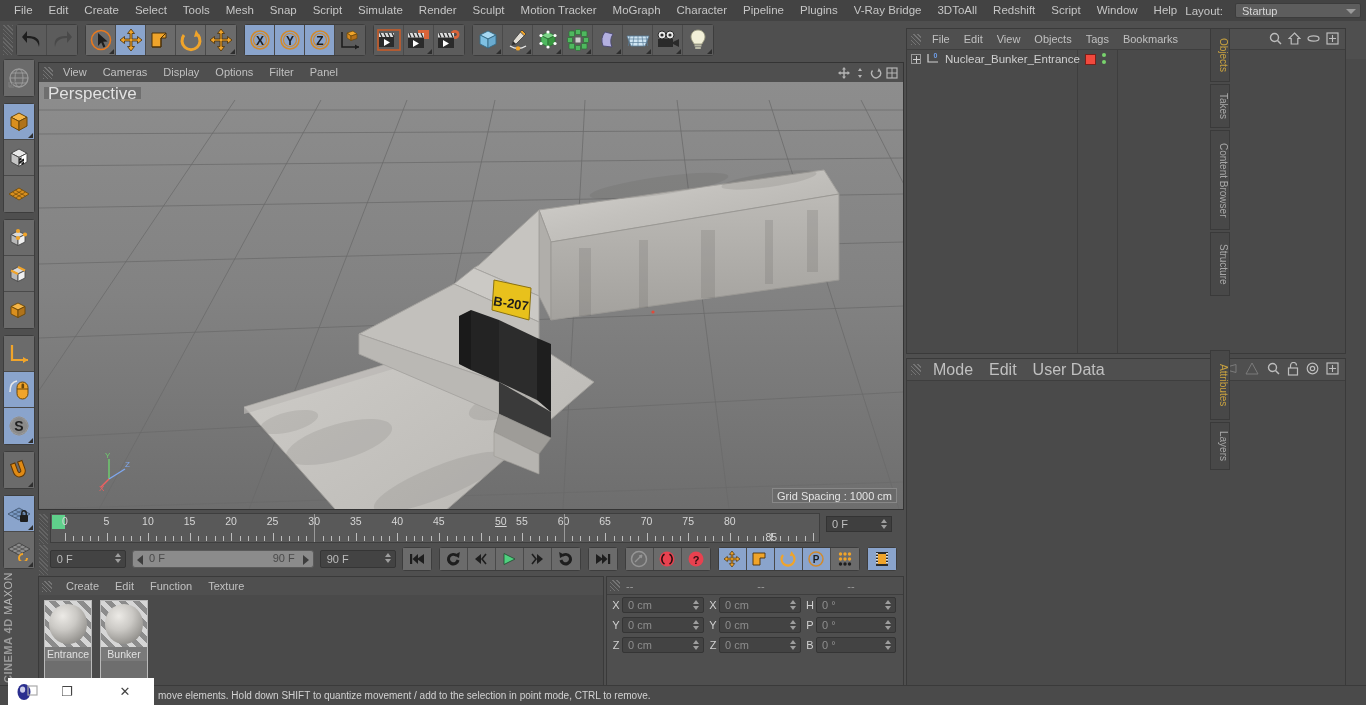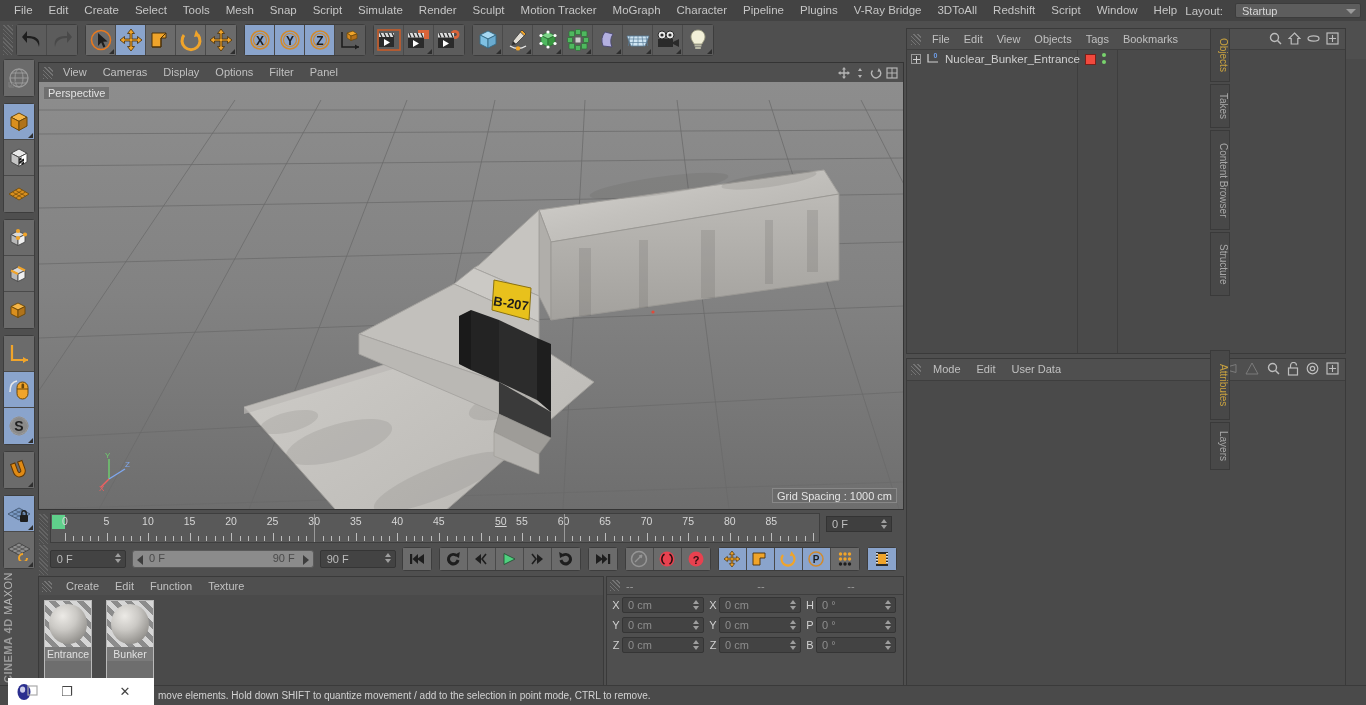--- a/index.html
+++ b/index.html
@@ -78,21 +78,21 @@
   .vp-menu { height: 19px; background: #4f4f4f; display: flex; align-items: center; }
   .vp-menu .mi { padding: 0 8px; font-size: 11px; color: #c0c0c0; line-height: 19px; }
   .vp-menu .dots { width: 10px; height: 12px; margin: 0 2px 0 4px;
     background-image: repeating-linear-gradient(45deg,#8c8c8c 0 1px,transparent 1px 3px); opacity:.6;}
   .vp-icons { margin-left: auto; display: flex; align-items: center; padding-right: 5px; gap: 4px; }
   .vp-ic { width: 12px; height: 12px; position: relative; }
 
   .viewport { position: relative; width: 864px; height: 427px; overflow: hidden;
     background: linear-gradient(#888888, #7d7d7d 55%, #6f6f6f); }
   .vp-label { position: absolute; left: 4px; top: 4px; background: #6f6f6f;
-     border: 1px solid #8d8d8d; color: #e2e2e2; font-size: 11px; padding: 0 4px; height: 14px;
+     border: 1px solid #8d8d8d; color: #e2e2e2; font-size: 17px; padding: 0 4px; height: 14px;
      line-height: 13px; }
   .grid-spacing { position: absolute; right: 6px; bottom: 6px; background: #6a6a6a;
      border: 1px solid #888; color: #e4e4e4; font-size: 11px; padding: 0 4px; height: 15px;
      line-height: 14px; }
   .axis-gizmo { position: absolute; left: 60px; bottom: 18px; width: 40px; height: 40px; }
 
   
   .timeline { position: absolute; left: 38px; top: 512px; width: 866px; height: 36px;
     background: #4f4f4f; display: flex; align-items: flex-start; }
   .tl-grip { width: 9px; height: 30px; margin: 2px 2px 0 1px;
@@ -130,21 +130,21 @@
   .tp-btn { width: 28px; height: 22px; background: #6b6b6b; border-right: 1px solid #4a4a4a;
      display: flex; align-items: center; justify-content: center; position: relative; }
   .tp-btn:last-child { border-right: none; }
   .tp-btn.sel { background: #8aa4cc; }
 
   
   .matmgr { position: absolute; left: 38px; top: 576px; width: 566px; height: 112px;
     background: #4f4f4f; border: 1px solid #3a3a3a; }
   .mm-menu { height: 18px; display: flex; align-items: center; background: #4f4f4f; }
   .mm-menu .mi { padding: 0 8px; font-size: 11px; color: #c0c0c0; line-height: 18px; }
-  .mm-body { height: 92px; background: #4a4a4a; padding: 5px; display: flex; gap: 14px; }
+  .mm-body { height: 92px; background: #4a4a4a; padding: 5px; display: flex; gap: 8px; }
   .mat {
     width: 48px; background: #565656; border: 1px solid #6e6e6e;
   }
   .mat.sel { border-color: #b9b9b9; background: #6e6e6e; }
   .mat-thumb { width: 46px; height: 46px; position: relative; overflow: hidden;
      background-image: repeating-linear-gradient(45deg,#d6d6d6 0 5px,#8c8c8c 5px 10px); }
   .mat-sphere { position: absolute; left: 4px; top: 3px; width: 38px; height: 40px;
      border-radius: 50%;
      background: radial-gradient(circle at 36% 30%, #eceae6 0%, #cbc9c5 38%, #9b9995 72%, #6f6e6b 100%); }
   .mat-name { height: 14px; font-size: 10.5px; color: #e0e0e0; text-align: center;
@@ -195,21 +195,21 @@
   .om-tag-red { position: absolute; left: 178px; top: 4px; width: 11px; height: 11px;
      background: #f2493d; border: 1px solid #7a1f19; }
   .om-dots { position: absolute; left: 195px; top: 3px; }
   .om-dots i { display: block; width: 4px; height: 4px; border-radius: 50%;
      background: #79d46d; margin-bottom: 3px; }
 
   
   .attrmgr { position: absolute; left: 906px; top: 358px; width: 440px; height: 330px;
     background: #4f4f4f; border: 1px solid #3a3a3a; }
   .am-menu { height: 21px; display: flex; align-items: center; }
-  .am-menu .mi { padding: 0 8px; font-size: 11px; color: #c0c0c0; line-height: 21px; }
+  .am-menu .mi { padding: 0 8px; font-size: 16px; color: #c0c0c0; line-height: 21px; }
   .am-menu .dots { width: 10px; height: 11px; margin: 0 4px 0 4px;
     background-image: repeating-linear-gradient(45deg,#8c8c8c 0 1px,transparent 1px 3px); opacity:.6;}
   .am-icons { margin-left: auto; display: flex; align-items: center; gap: 7px; padding-right: 6px; }
   .am-body { height: 307px; background: #4a4a4a; border-top: 1px solid #3e3e3e; }
 
   
   .sidetabs { position: absolute; right: 0; top: 28px; width: 20px; height: 660px; }
   .stab { width: 20px; background: #484848; border: 1px solid #3a3a3a; margin-bottom: 2px;
      writing-mode: vertical-rl; text-orientation: mixed; font-size: 10px;
      color: #c9a23f; text-align: center; padding: 5px 0; }
@@ -747,21 +747,21 @@
         <div class="tl-tick-lbl" style="left: 298.889px;">35</div>
         <div class="tl-tick-lbl" style="left: 340.444px;">40</div>
         <div class="tl-tick-lbl" style="left: 382px;">45</div>
         <div class="tl-tick-lbl" style="left: 444px; text-decoration: underline;">50</div>
         <div class="tl-tick-lbl" style="left: 465.111px;">55</div>
         <div class="tl-tick-lbl" style="left: 506.667px;">60</div>
         <div class="tl-tick-lbl" style="left: 548.222px;">65</div>
         <div class="tl-tick-lbl" style="left: 589.778px;">70</div>
         <div class="tl-tick-lbl" style="left: 631.333px;">75</div>
         <div class="tl-tick-lbl" style="left: 672.889px;">80</div>
-        <div class="tl-tick-lbl" style="left: 714.444px;">85</div>
+        <div class="tl-tick-lbl" style="left: 714.444px; margin-top: 16px;">85</div>
         <div class="tl-tick-lbl" style="left: 792px; font-family: Liberation Serif, serif;">90</div>
         <div class="tl-mark" style="left: 14px; height: 8px;"></div>
         <div class="tl-mark" style="left: 22.3111px; height: 5px;"></div>
         <div class="tl-mark" style="left: 30.6222px; height: 5px;"></div>
         <div class="tl-mark" style="left: 38.9333px; height: 5px;"></div>
         <div class="tl-mark" style="left: 47.2444px; height: 5px;"></div>
         <div class="tl-mark" style="left: 55.5556px; height: 8px;"></div>
         <div class="tl-mark" style="left: 63.8667px; height: 5px;"></div>
         <div class="tl-mark" style="left: 72.1778px; height: 5px;"></div>
         <div class="tl-mark" style="left: 80.4889px; height: 5px;"></div>

